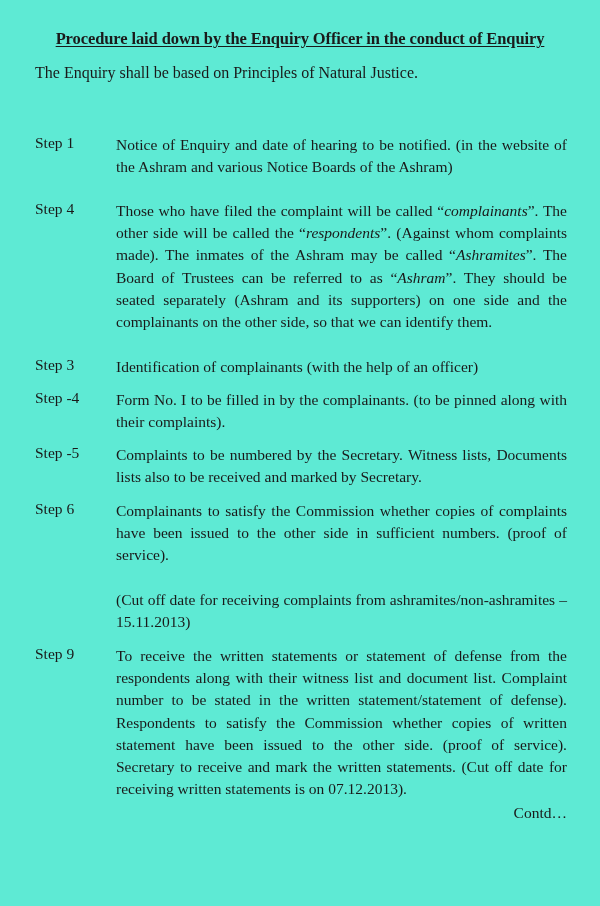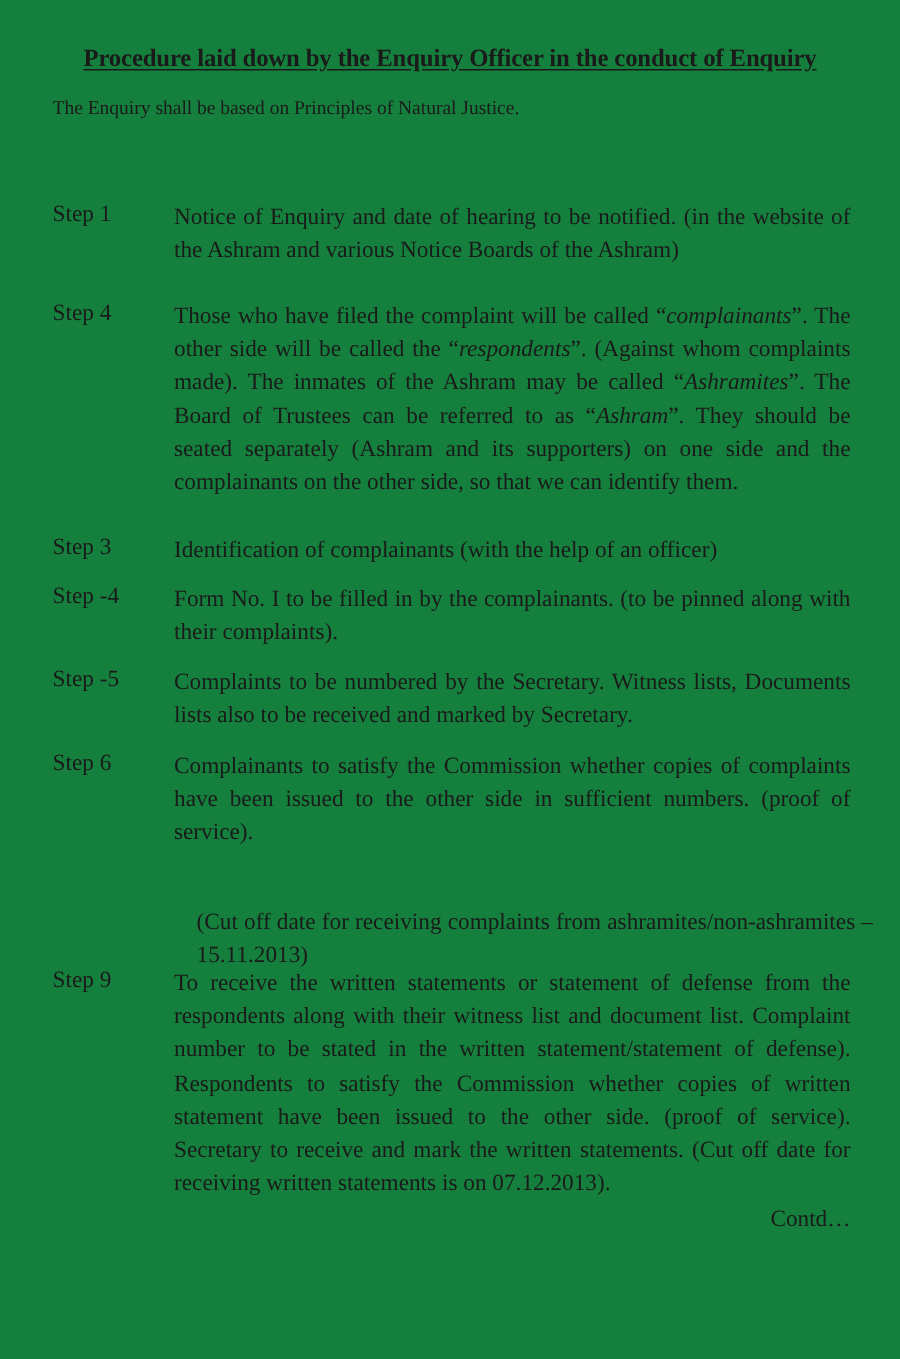--- a/index.html
+++ b/index.html
@@ -12,39 +12,39 @@
       height: 906px;
       position: relative;
       overflow: hidden;
       font-family: "Liberation Serif", serif;
       color: #1a1a1a;
     }
     .page {
       position: absolute;
       left: 0; top: 0;
       width: 600px; height: 906px;
-      background: #15803d;
+      background: #5eead4;
     }
     .title {
       position: absolute;
       top: 29px;
       left: 0;
       width: 600px;
       text-align: center;
       font-weight: bold;
       font-size: 16.5px;
       text-decoration: underline;
       text-underline-offset: 2px;
       letter-spacing: -0.1px;
       margin: 0;
     }
     .intro {
       position: absolute;
       left: 35px;
-      font-size: 13px;
+      font-size: 16px;
       margin: 0;
       white-space: nowrap;
     }
     #intro-1 { top: 64px; }
     #intro-2 { top: 101px; }
 
     .step {
       position: absolute;
       left: 0;
       width: 600px;
@@ -66,21 +66,21 @@
       text-align: justify;
       margin: 0;
     }
     .step-note {
       position: absolute;
       left: 116px;
       width: 451px;
       font-size: 15.5px;
       line-height: 22.2px;
       text-align: justify;
-      margin: 15px;
+      margin: 0;
     }
     #step-1 { top: 134px; }
     #step-2 { top: 200px; }
     #step-3 { top: 356px; }
     #step-4 { top: 389px; }
     #step-5 { top: 444px; }
     #step-6 { top: 500px; }
     #step-6 .step-note { top: 89px; }
     #step-7 { top: 645px; }
 

